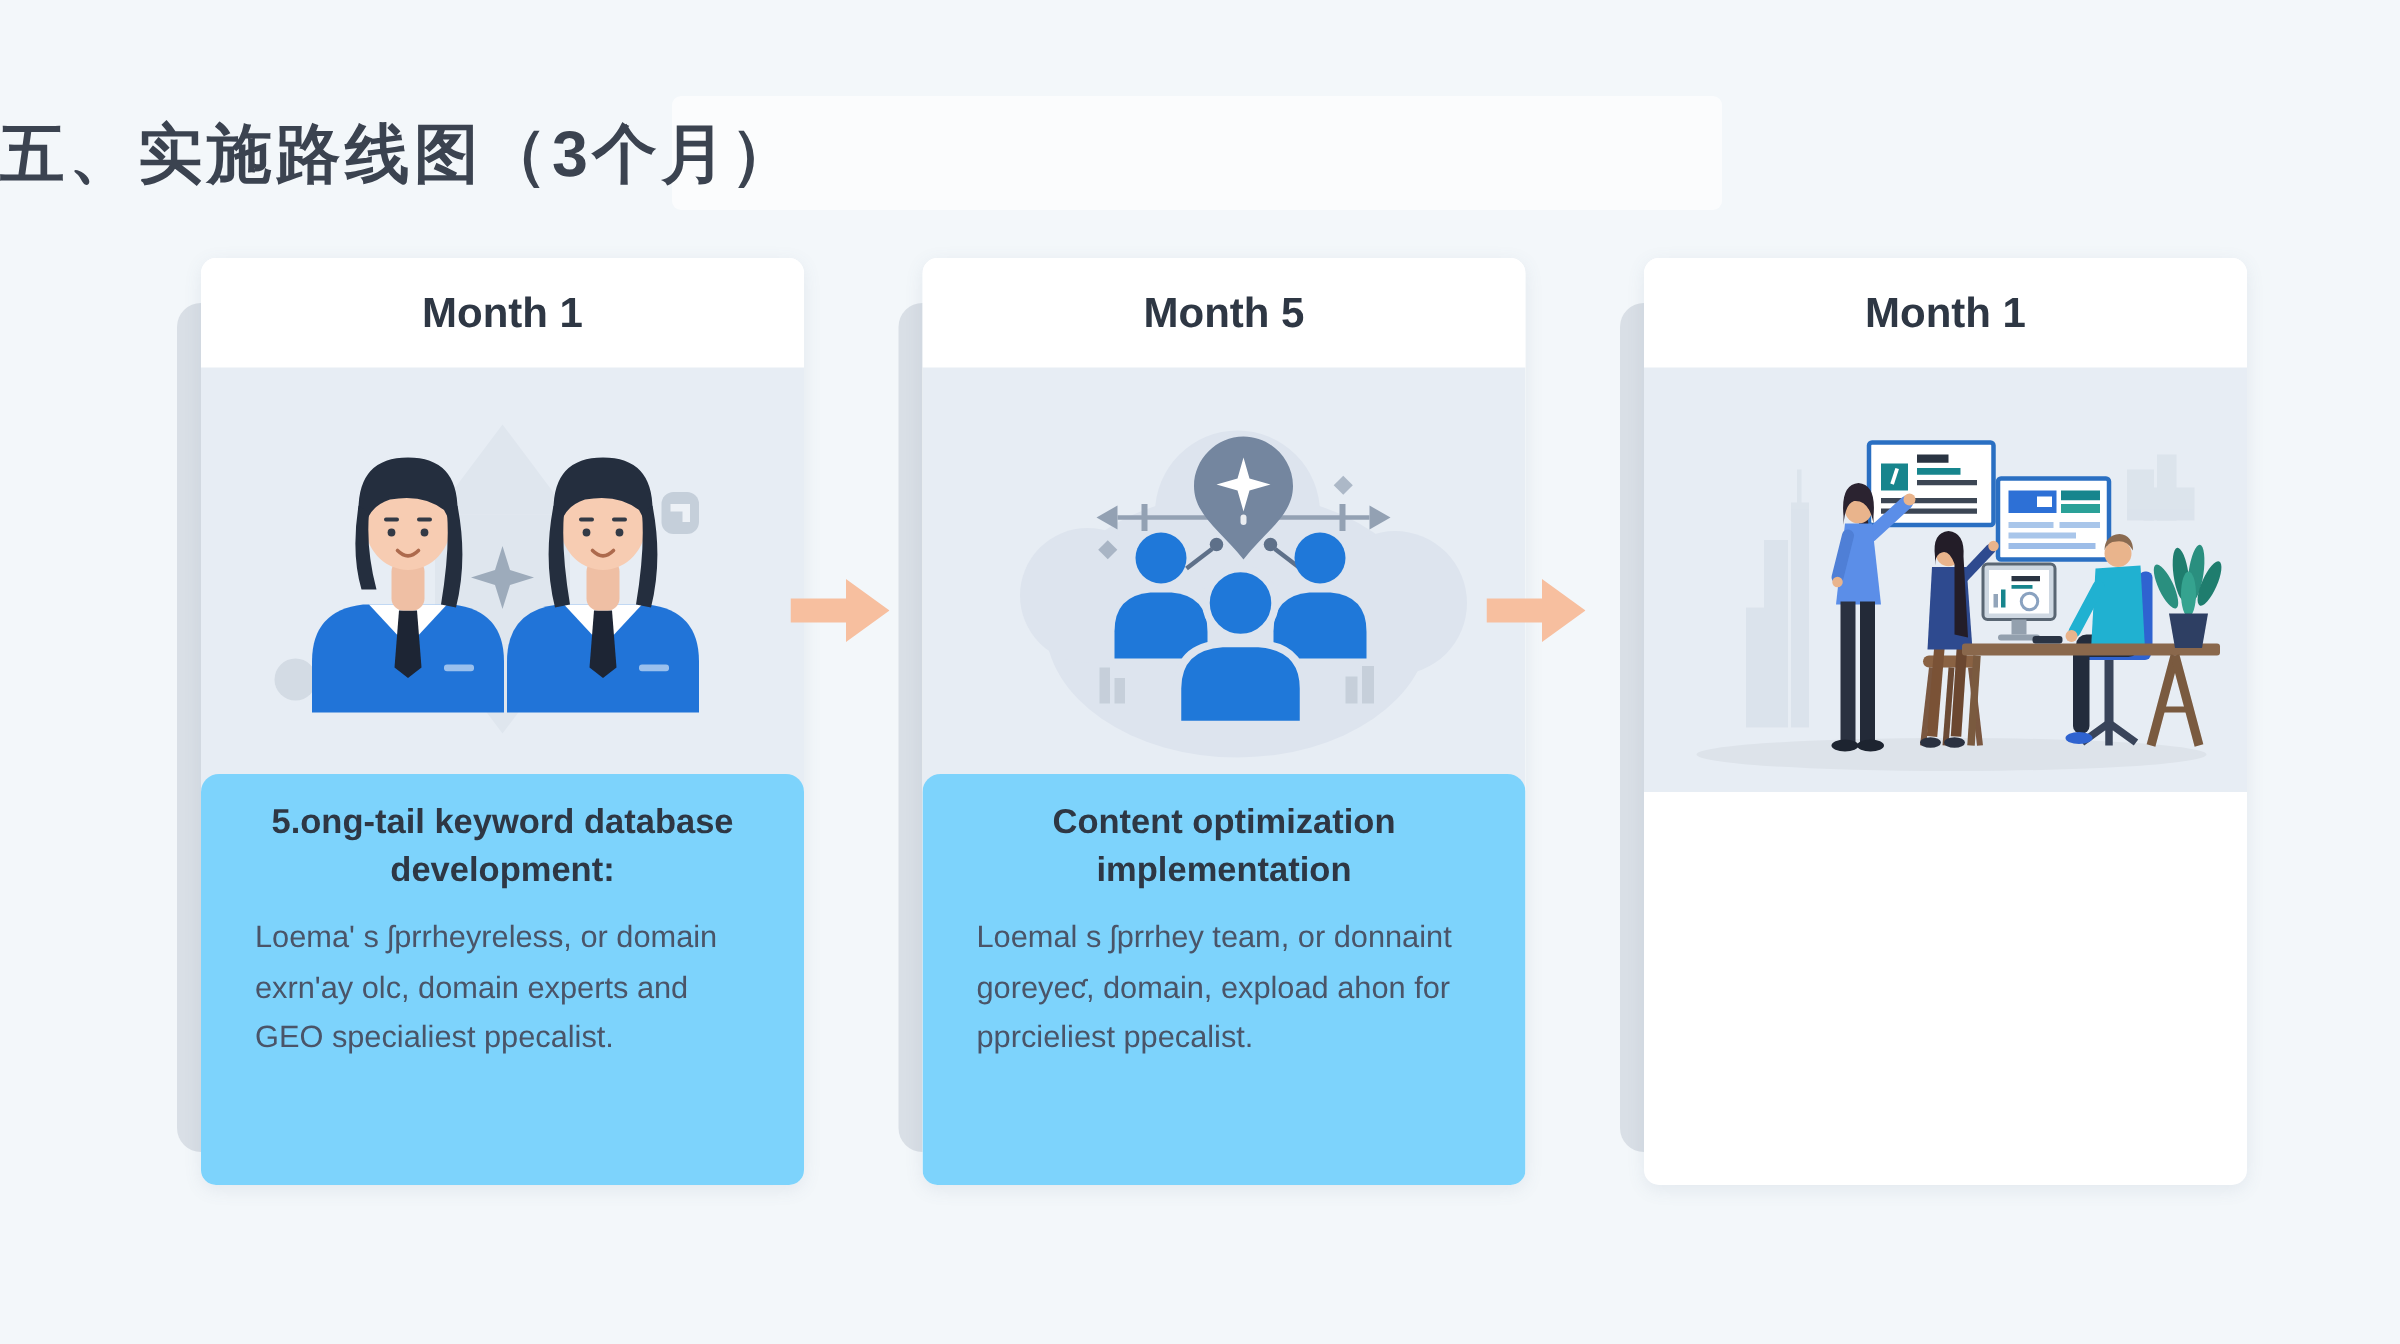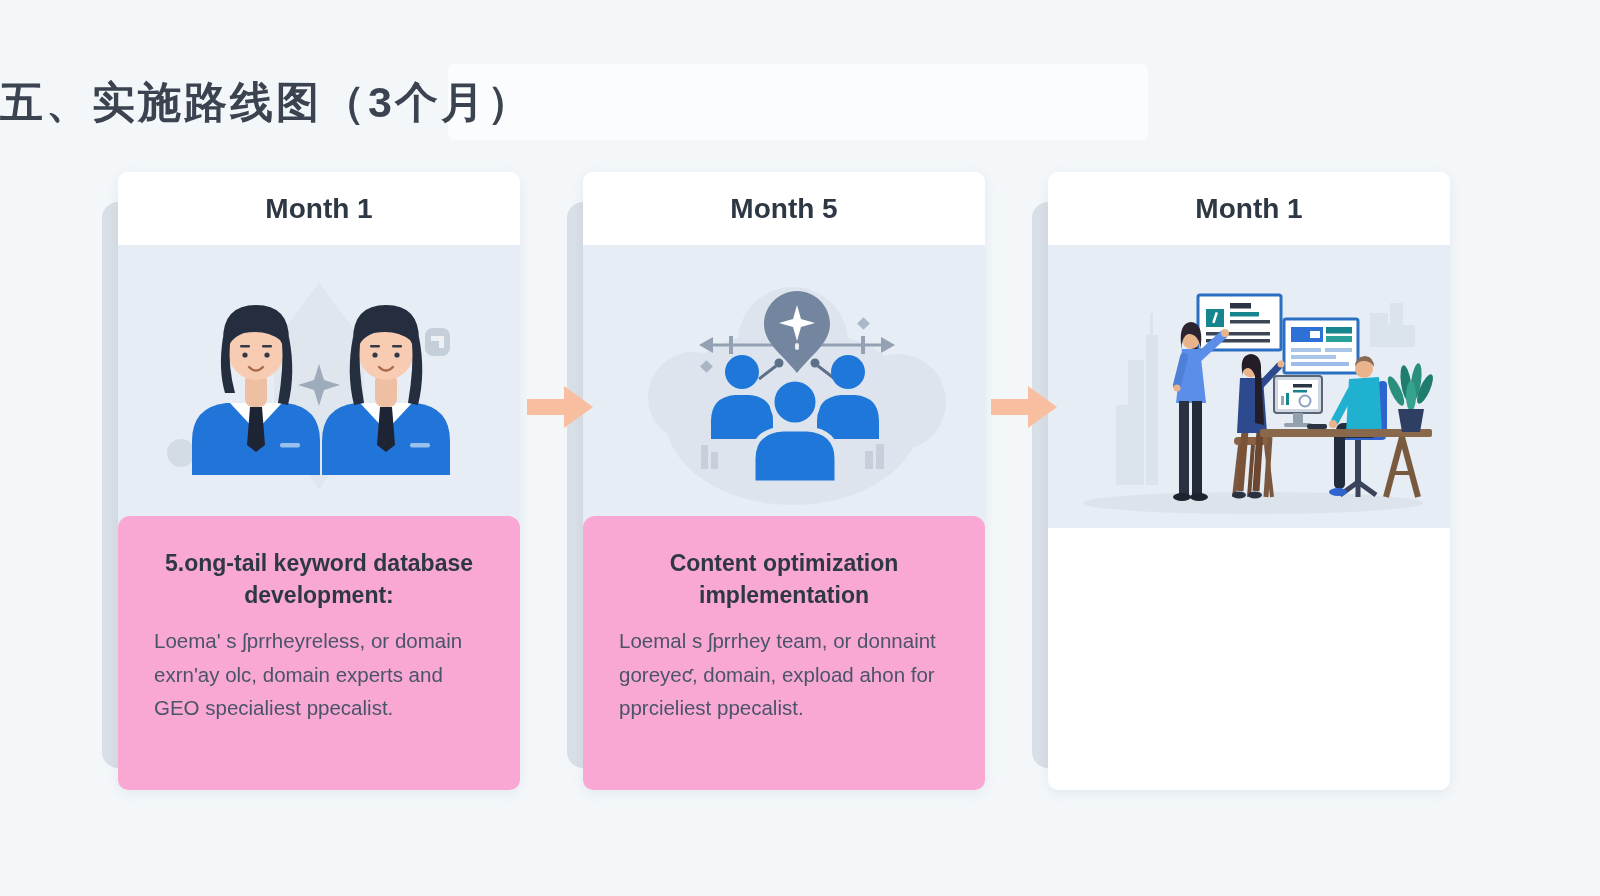--- a/index.html
+++ b/index.html
@@ -15,39 +15,39 @@
     position:absolute; left:448px; top:64px; width:700px; height:76px;
     background:rgba(255,255,255,0.65); border-radius:6px;
   }
   .page-title {
     position:absolute; top:74px; left:0; width:1570px;
     text-align:left; font-size:43px; font-weight:bold;
     color:#3b4350; letter-spacing:3px;
   }
 
   .cards { position:absolute; top:172px; left:118px; display:flex; gap:63px; }
-  .card { position:relative; width:402px; height:618px; }
+  .card { position:relative; width:402px; height:618px;margin-left:16px; }
   .card-back {
     position:absolute; left:-16px; top:30px; bottom:22px; width:44px;
     background:#d9dfe6; border-radius:16px;
   }
   .card-face {
     position:absolute; inset:0; background:#ffffff; border-radius:10px;
     box-shadow:0 3px 12px rgba(90,110,140,0.10);
     display:flex; flex-direction:column; overflow:hidden;
   }
   .card-header {
     height:73px; flex:0 0 73px; display:flex; align-items:center; justify-content:center;
     font-size:28px; font-weight:bold; color:#2e3744; background:#ffffff;
   }
   .card-illus { flex:0 0 283px; height:283px; background:#e7edf4; }
   .card-illus svg { display:block; width:402px; height:283px; }
   .card-text {
-    flex:1; background:#f9a8d4; margin-top:-12px;
-    border-radius:12px 12px 0 0; padding:32px 36px 0 36px; position:relative;
+    flex:1; background:#7dd3fc; margin-top:-12px;
+    border-radius:12px 12px 0 0; padding:16px 36px 0 36px; position:relative;
   }
   .card-heading {
     font-size:23px; font-weight:bold; color:#2e3744; text-align:center;
     line-height:1.38; margin-bottom:13px;
   }
   .card-body-text { font-size:20.5px; color:#4a5468; line-height:1.63; }
 
   .flow-arrow { position:absolute; top:386px; width:66px; height:42px; }
   .flow-arrow svg { display:block; }
   .flow-arrow.a1 { left:527px; }

